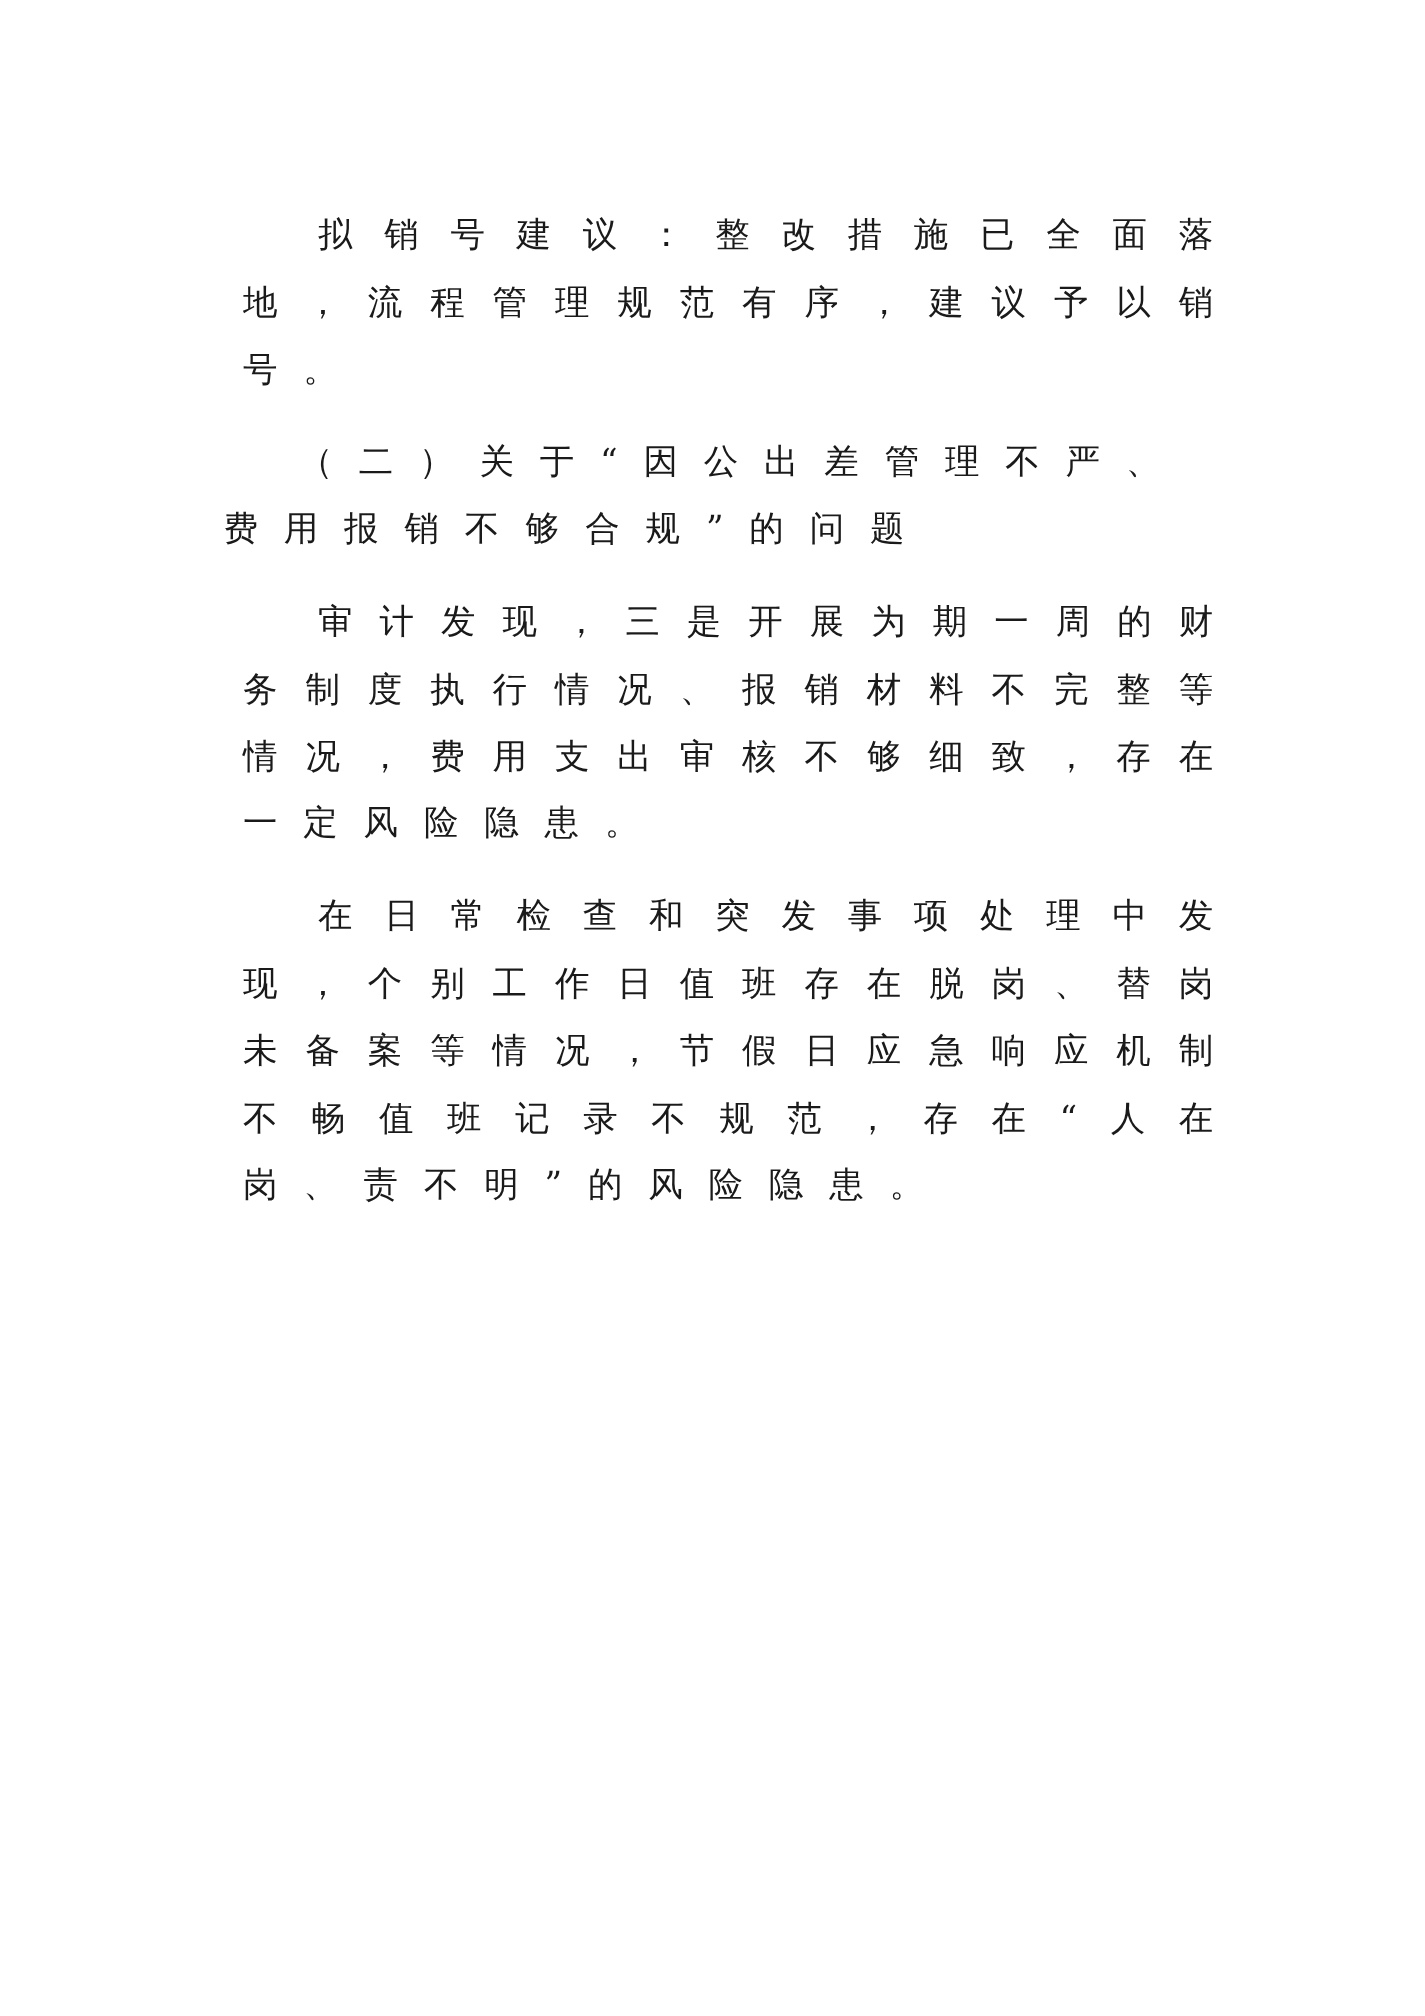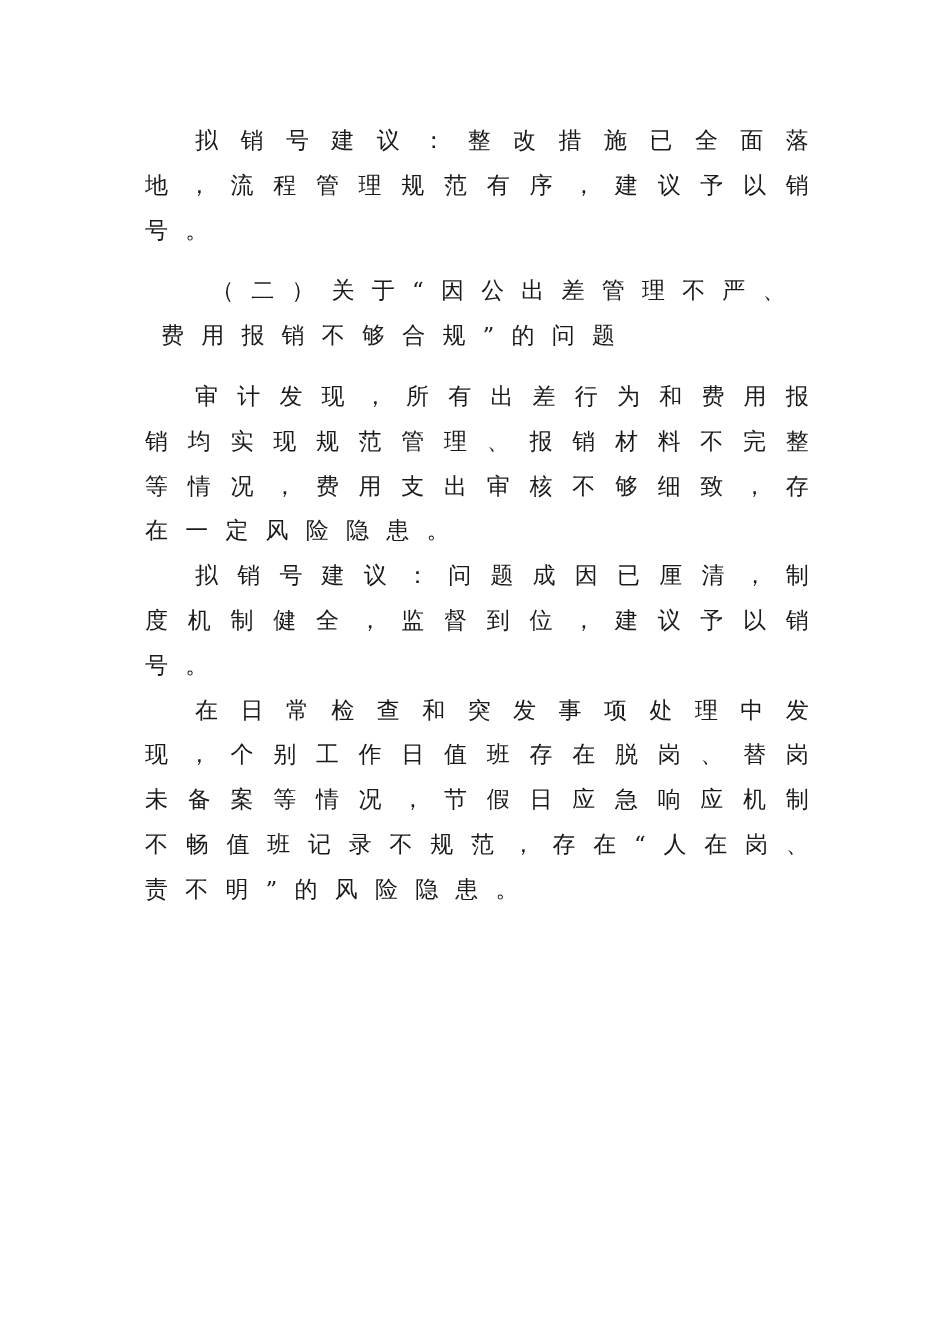--- a/index.html
+++ b/index.html
@@ -17,39 +17,38 @@
       position: absolute;
       left: 145px;
       top: 118px;
       width: 664px;
       color: #1a1a1a;
       font-family: "DejaVu Serif", "Liberation Serif", serif;
       font-size: 23px;
       line-height: 44.8px;
     }
     .para {
-      margin: 0;
+      margin: 17px;
       text-indent: 50px;
       text-align: justify;
       text-align-last: left;
       letter-spacing: 17.2px;
       word-break: break-all;
       margin-right: -17px;
     }
     .heading {
-      margin: 16px;
+      margin: 4px;
       text-indent: 50px;
       letter-spacing: 17.2px;
       word-break: break-all;
       margin-right: -17px;
     }
   </style>
 </head>
 <body>
 
 <div class="page">
   <p class="para">拟销号建议：整改措施已全面落地，流程管理规范有序，建议予以销号。</p>
   <p class="heading">（二）关于“因公出差管理不严、费用报销不够合规”的问题</p>
-  <p class="para">审计发现，所有出差行为和费用报销均实现规范管理、报销材料不完整等情况，费用支出审核不够细致，存在一定风险隐患。</p>
-  <p class="para">拟销号建议：问题成因已厘清，制度机制健全，监督到位，建议予以销号。</p>
+  <p class="para">审计发现，三是开展为期一周的财务制度执行情况、报销材料不完整等情况，费用支出审核不够细致，存在一定风险隐患。</p>
   <p class="para">在日常检查和突发事项处理中发现，个别工作日值班存在脱岗、替岗未备案等情况，节假日应急响应机制不畅值班记录不规范，存在“人在岗、责不明”的风险隐患。</p>
 
 </div>
 
 </body></html>

